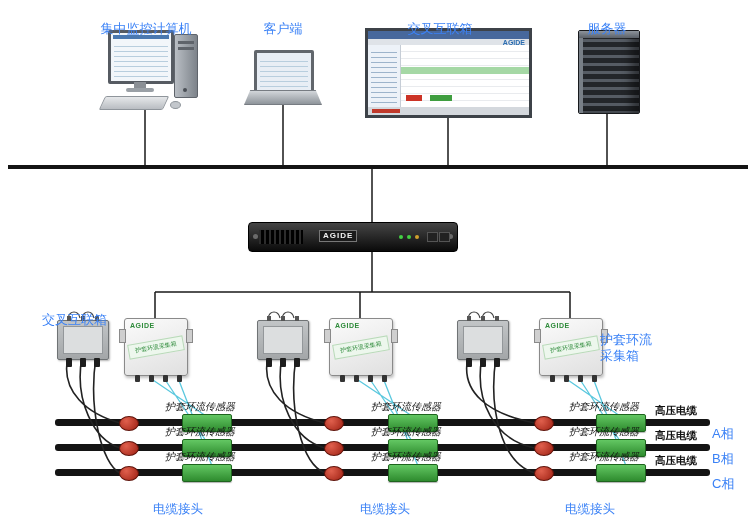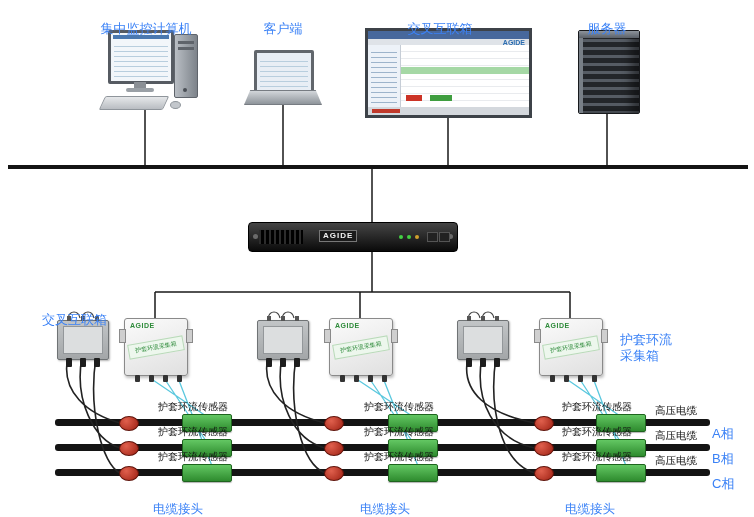--- a/index.html
+++ b/index.html
@@ -1,20 +1,20 @@
 <!DOCTYPE html>
 <html><head>
 <meta charset="utf-8">
 <style>
   html,body{margin:0;padding:0;background:#fff;}
   .diagram{position:relative;width:754px;height:517px;background:#fff;overflow:hidden;
            font-family:"Liberation Sans",sans-serif;color:#111;}
   .lbl{position:absolute;font-weight:normal;color:#3b82f6;font-size:13px;white-space:nowrap;z-index:6;margin-top:12px;}
   .lbl.c{text-align:center;}
-  .smalllbl{position:absolute;font-weight:normal;font-size:10.5px;color:#111;white-space:nowrap;z-index:6;}
+  .smalllbl{position:absolute;font-weight:bold;font-size:10.5px;color:#111;white-space:nowrap;z-index:6;}
   svg.wires{position:absolute;left:0;top:0;z-index:2;}
   .eth{position:absolute;left:8px;top:165px;width:740px;height:4px;background:#141414;z-index:2;}
   .cable{position:absolute;left:55px;width:655px;height:7px;background:#141414;border-radius:3px;z-index:1;}
 
   .device{position:absolute;z-index:3;}
   .device .part{position:absolute;}
 
   .screenlines{background:repeating-linear-gradient(180deg,transparent 0 4px,#b8cede 4px 5px);}
 
   .hostdev{position:absolute;left:248px;top:222px;width:208px;height:28px;z-index:3;
@@ -42,21 +42,21 @@
             border-radius:2px;box-shadow:1px 1px 2px rgba(0,0,0,.3);}
   .junction .panel{position:absolute;left:5px;top:5px;right:5px;bottom:5px;background:#dcdedf;border:1px solid #93979a;}
   .junction .gland{position:absolute;bottom:-8px;width:6px;height:9px;background:#1d1d1d;border-radius:1px;}
   .junction .post{position:absolute;top:-5px;width:4px;height:5px;background:#555;}
 
   .sensor{position:absolute;width:48px;height:16px;z-index:3;
           background:linear-gradient(180deg,#63c763,#2e8b2e);border:1px solid #1e641e;
           border-radius:2px;box-shadow:0 1px 1px rgba(0,0,0,.3);}
   .joint{position:absolute;width:18px;height:13px;border-radius:50%;z-index:4;
          background:radial-gradient(circle at 35% 30%,#e0604d,#9c1f12);border:1px solid #5f130a;}
-  .sensor-lbl{position:absolute;font-size:10px;color:#111;width:84px;text-align:left;z-index:5;white-space:nowrap;}
+  .sensor-lbl{position:absolute;font-size:10px;color:#111;width:84px;text-align:center;z-index:5;white-space:nowrap;font-style:italic;}
 </style>
 </head>
 <body>
 
 <div class="diagram">
 
   <svg class="wires" width="754" height="517">
     <path d="M145 110V165M283 104V165M448 118V165M607 114V165M372 169V223M372 250V292M155 292H570M155 292V319M360 292V319M570 292V319" stroke="#1a1a1a" stroke-width="1.5" fill="none"></path>
     <path d="M150 378L206 416M164 378L206 441M178 378L212 466M355 378L412 416M369 378L412 441M383 378L418 466M565 378L620 416M579 378L620 441M593 378L626 466" stroke="#5bc8de" stroke-width="1.3" fill="none"></path>
     <path d="M68 357C60 392 88 414 120 423M82 357C74 400 94 440 120 448M96 357C88 410 102 464 120 473M268 357C260 392 288 414 325 423M282 357C274 400 294 440 325 448M296 357C288 410 302 464 325 473M468 357C460 392 488 414 535 423M482 357C474 400 494 440 535 448M496 357C488 410 502 464 535 473" stroke="#222" stroke-width="1.6" fill="none"></path>
@@ -184,21 +184,21 @@
     <div class="tab" style="left:-6px"></div>
     <div class="tab" style="right:-6px"></div>
     <div class="brand">AGIDE</div>
     <div class="strip">护套环流采集箱</div>
     <div class="port" style="left:10px"></div>
     <div class="port" style="left:24px"></div>
     <div class="port" style="left:38px"></div>
     <div class="port" style="left:52px"></div>
   </div>
 
-  <div class="lbl" style="left:620px;top:320px;line-height:16px">
+  <div class="lbl" style="left:600px;top:320px;line-height:16px">
     <div>护套环流</div>
     <div>采集箱</div>
   </div>
 
   <div class="cable" style="top:419px"></div>
   <div class="cable" style="top:444px"></div>
   <div class="cable" style="top:469px"></div>
 
   <div class="smalllbl" style="left:655px;top:404px">高压电缆</div>
   <div class="smalllbl" style="left:655px;top:429px">高压电缆</div>

